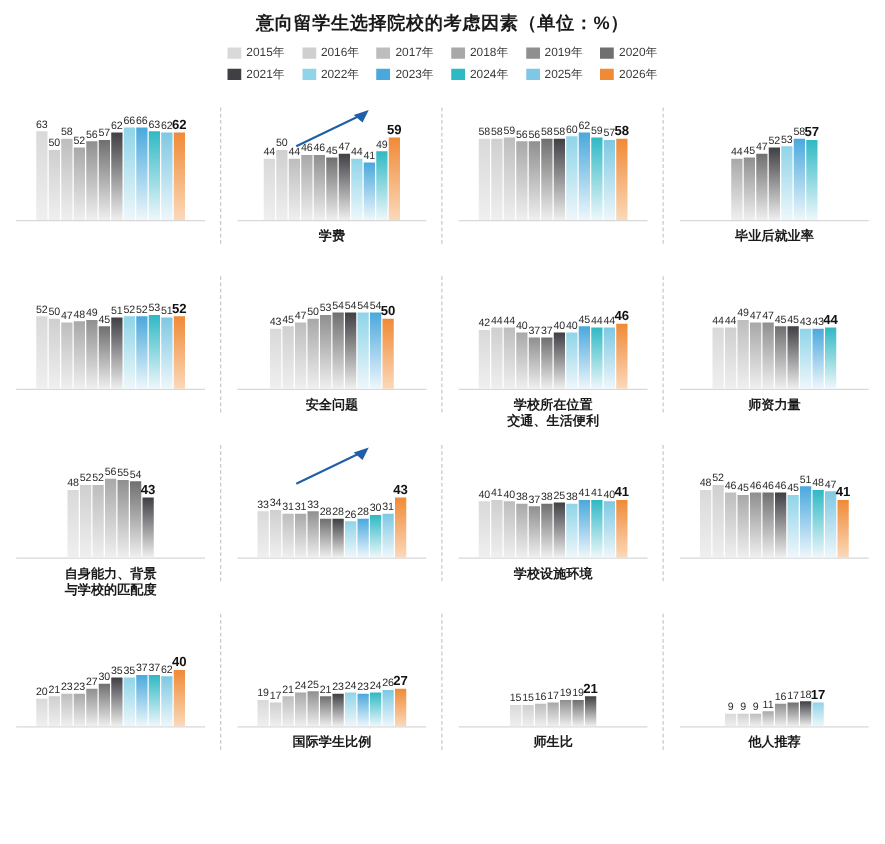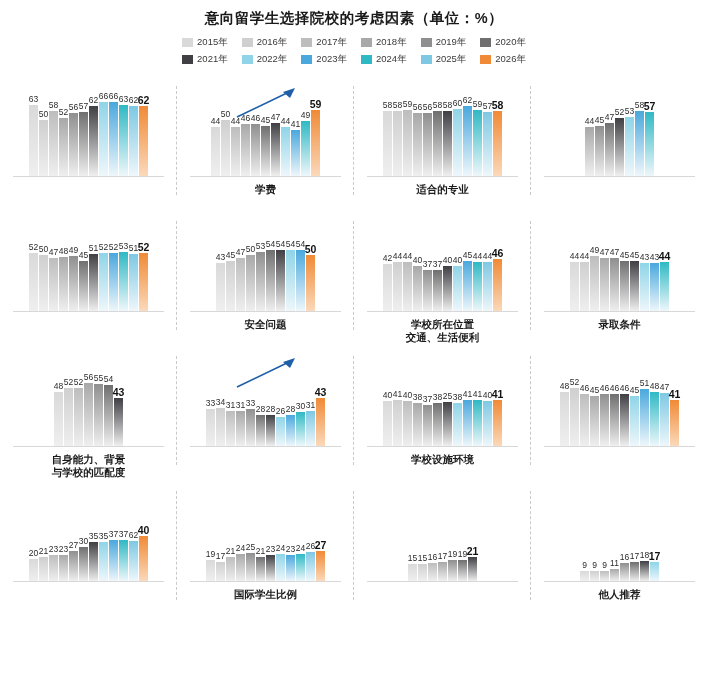--- a/index.html
+++ b/index.html
@@ -327,21 +327,20 @@
           <div class="bar-col">
             <div class="bar-val">57</div>
             <div class="bar" style="height: 64px; background: linear-gradient(rgb(126, 200, 227) 0%, rgb(238, 247, 251) 100%);"></div>
           </div>
           <div class="bar-col last">
             <div class="bar-val">58</div>
             <div class="bar" style="height: 65px; background: linear-gradient(rgb(240, 138, 54) 0%, rgb(251, 217, 186) 100%);"></div>
           </div>
         </div>
         <div class="baseline"></div>
-        <div class="cat">适合的专业</div>
       </div>
       <div class="cell">
         <div class="chart">
           <div class="bar-col">
             <div class="bar-val">44</div>
             <div class="bar" style="height: 49px; background: linear-gradient(rgb(168, 168, 168) 0%, rgb(239, 239, 239) 100%);"></div>
           </div>
           <div class="bar-col">
             <div class="bar-val">45</div>
             <div class="bar" style="height: 50px; background: linear-gradient(rgb(143, 143, 143) 0%, rgb(239, 239, 239) 100%);"></div>
@@ -361,20 +360,21 @@
           <div class="bar-col">
             <div class="bar-val">58</div>
             <div class="bar" style="height: 65px; background: linear-gradient(rgb(74, 168, 221) 0%, rgb(238, 247, 251) 100%);"></div>
           </div>
           <div class="bar-col last">
             <div class="bar-val">57</div>
             <div class="bar" style="height: 64px; background: linear-gradient(rgb(47, 185, 196) 0%, rgb(238, 247, 251) 100%);"></div>
           </div>
         </div>
         <div class="baseline"></div>
+        <div class="cat">毕业后就业率</div>
       </div>
       <div class="cell sep">
         <div class="chart">
           <div class="bar-col">
             <div class="bar-val">52</div>
             <div class="bar" style="height: 58px; background: linear-gradient(rgb(217, 217, 217) 0%, rgb(239, 239, 239) 100%);"></div>
           </div>
           <div class="bar-col">
             <div class="bar-val">50</div>
             <div class="bar" style="height: 56px; background: linear-gradient(rgb(207, 207, 207) 0%, rgb(239, 239, 239) 100%);"></div>
@@ -559,21 +559,21 @@
           <div class="bar-col">
             <div class="bar-val">43</div>
             <div class="bar" style="height: 48px; background: linear-gradient(rgb(74, 168, 221) 0%, rgb(238, 247, 251) 100%);"></div>
           </div>
           <div class="bar-col last">
             <div class="bar-val">44</div>
             <div class="bar" style="height: 49px; background: linear-gradient(rgb(47, 185, 196) 0%, rgb(238, 247, 251) 100%);"></div>
           </div>
         </div>
         <div class="baseline"></div>
-        <div class="cat">录取条件</div>
+        <div class="cat">师资力量</div>
       </div>
       <div class="cell sep">
         <div class="chart">
           <div class="bar-col">
             <div class="bar-val">48</div>
             <div class="bar" style="height: 54px; background: linear-gradient(rgb(217, 217, 217) 0%, rgb(239, 239, 239) 100%);"></div>
           </div>
           <div class="bar-col">
             <div class="bar-val">52</div>
             <div class="bar" style="height: 58px; background: linear-gradient(rgb(207, 207, 207) 0%, rgb(239, 239, 239) 100%);"></div>
@@ -900,20 +900,21 @@
           <div class="bar-col">
             <div class="bar-val">19</div>
             <div class="bar" style="height: 21px; background: linear-gradient(rgb(111, 111, 111) 0%, rgb(239, 239, 239) 100%);"></div>
           </div>
           <div class="bar-col last">
             <div class="bar-val">21</div>
             <div class="bar" style="height: 24px; background: linear-gradient(rgb(63, 63, 68) 0%, rgb(239, 239, 239) 100%);"></div>
           </div>
         </div>
         <div class="baseline"></div>
+        <div class="cat">师生比</div>
       </div>
       <div class="cell">
         <div class="chart">
           <div class="bar-col">
             <div class="bar-val">9</div>
             <div class="bar" style="height: 10px; background: linear-gradient(rgb(217, 217, 217) 0%, rgb(239, 239, 239) 100%);"></div>
           </div>
           <div class="bar-col">
             <div class="bar-val">9</div>
             <div class="bar" style="height: 10px; background: linear-gradient(rgb(207, 207, 207) 0%, rgb(239, 239, 239) 100%);"></div>

